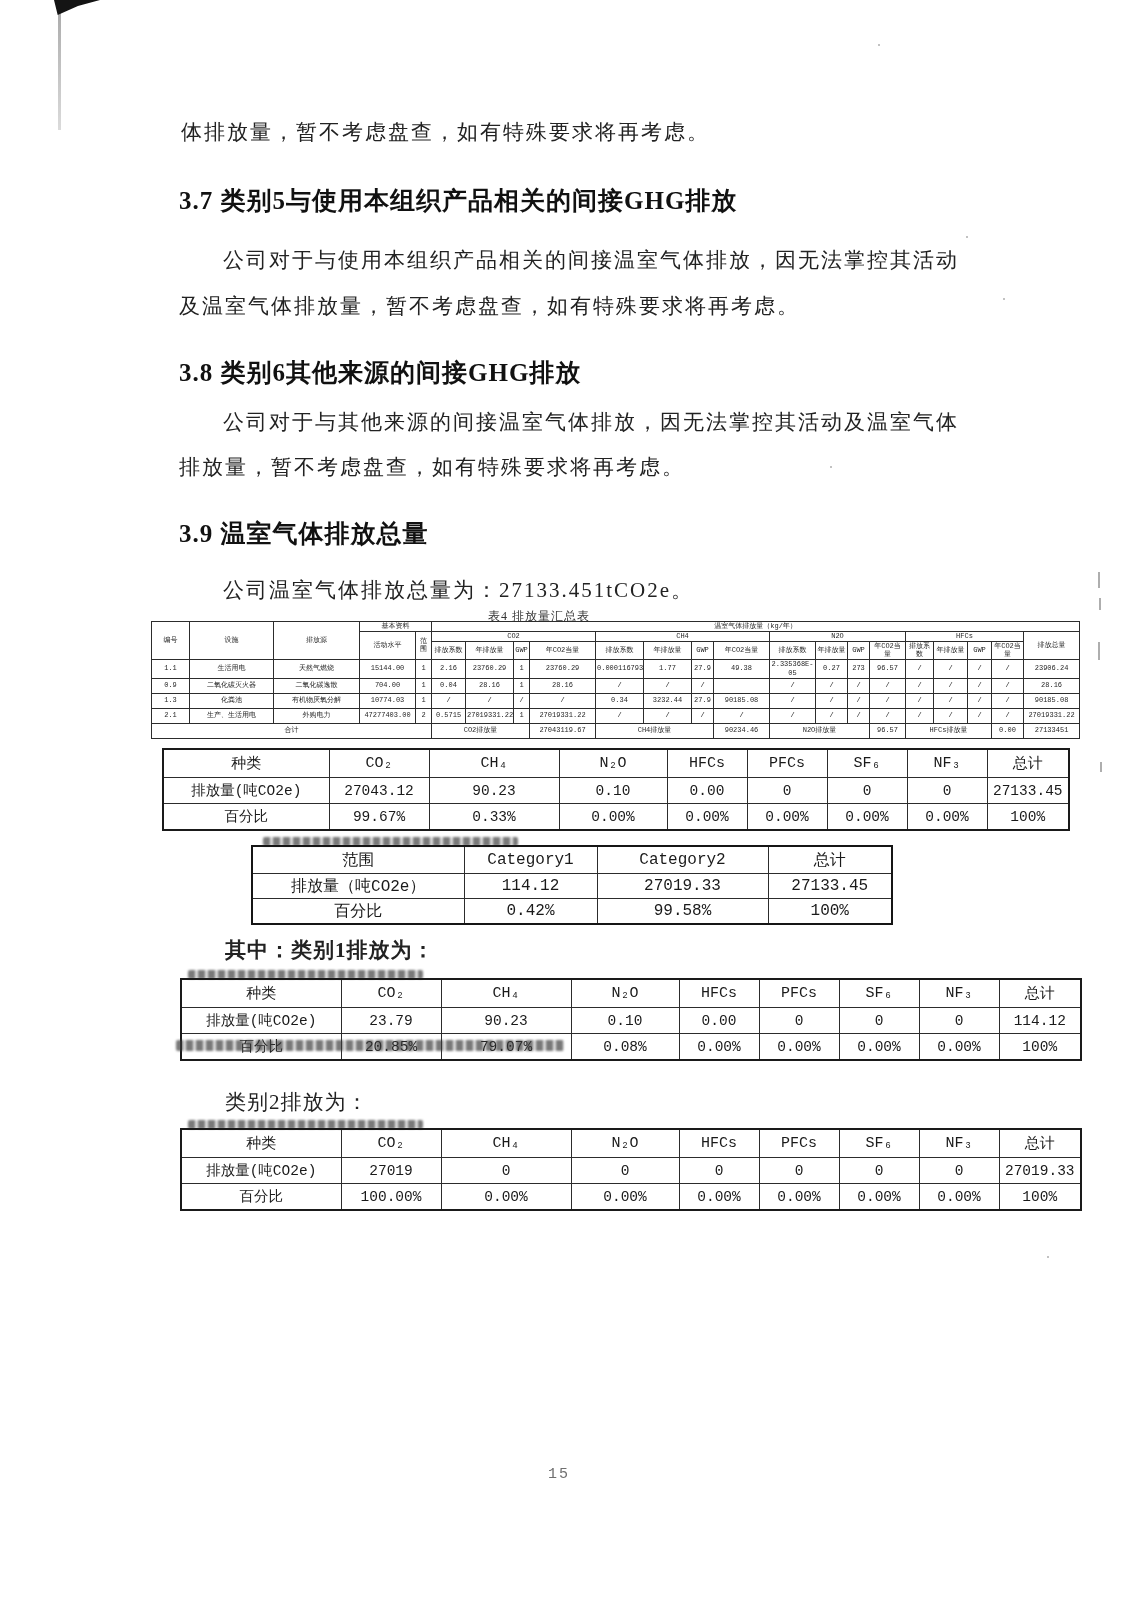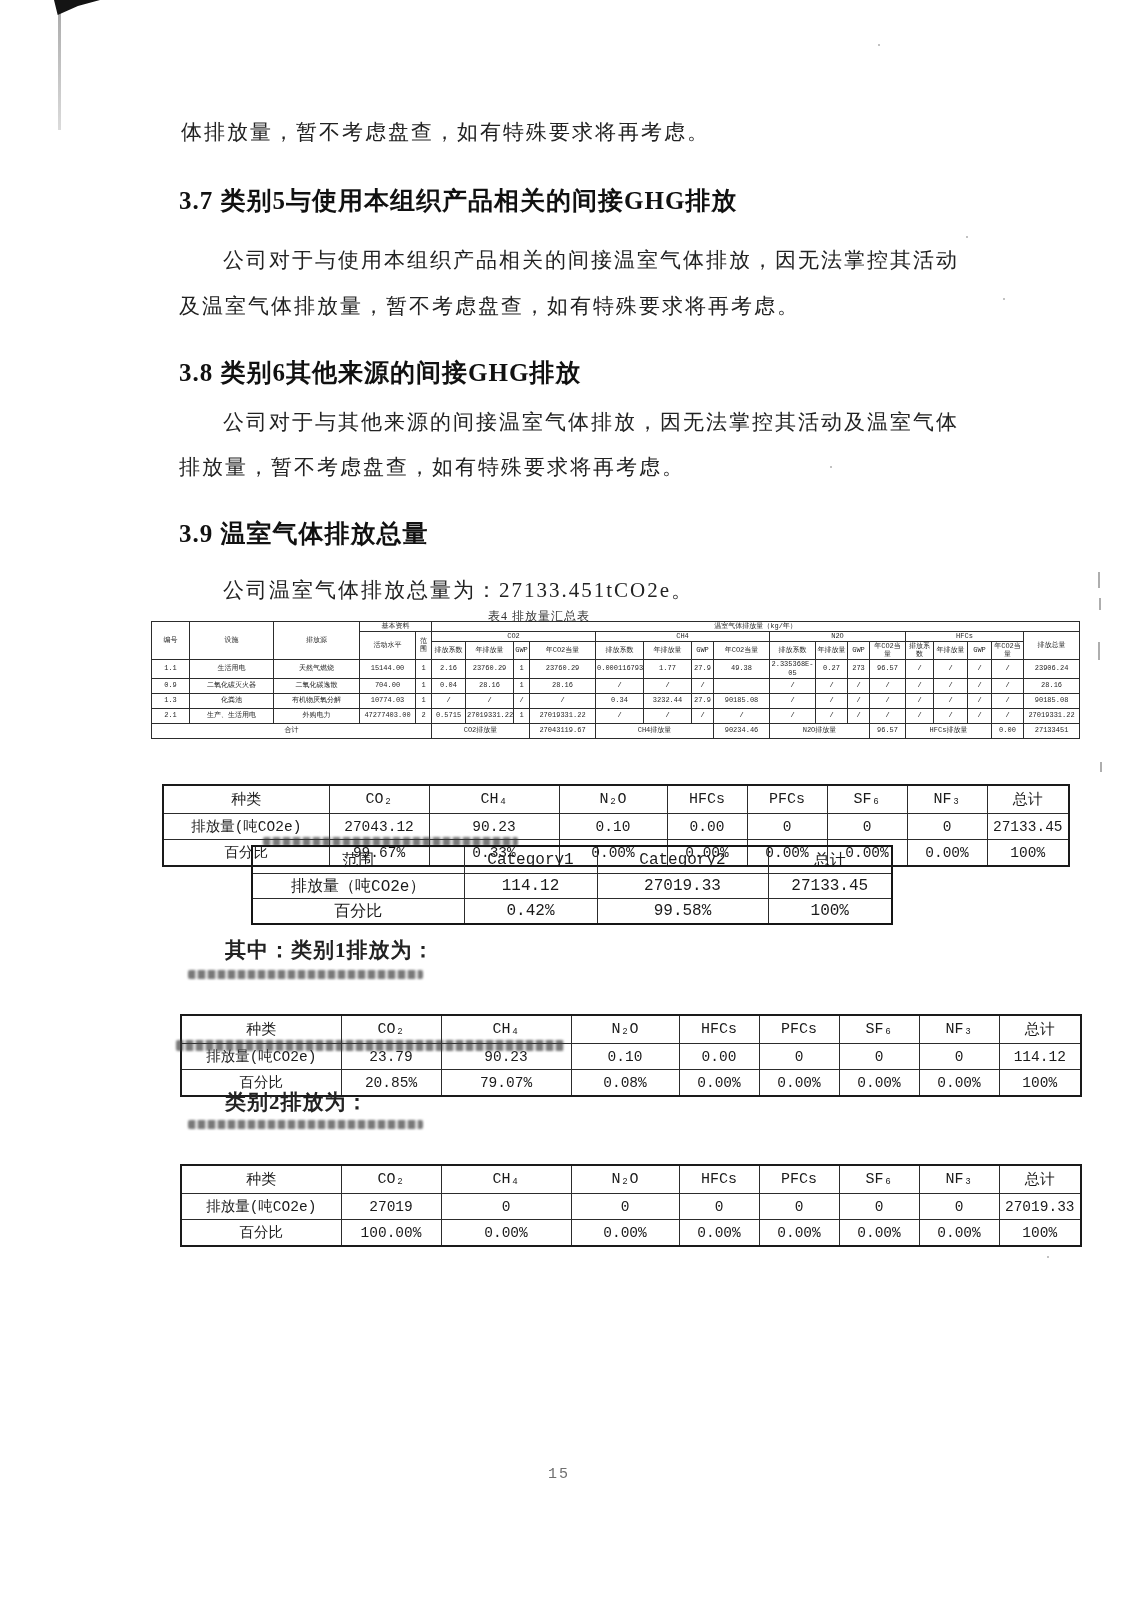--- a/index.html
+++ b/index.html
@@ -19,21 +19,21 @@
   
   .wide{position:absolute;left:151px;top:621px;width:928px;
         font-family:"Liberation Mono","DejaVu Sans Mono",monospace;
         font-size:7px;line-height:1.25;color:#262626;}
   .wide th{font-size:7px;margin-top:41px;}
   .wide tbody td{height:14px;}
   .wide .foot td{height:14px;}
 
   
   .gas-table{position:absolute;font-family:"Liberation Mono","DejaVu Sans Mono",monospace;
-        font-size:14.5px;color:#1a1a1a;border:2px solid #1a1a1a;margin-top:36px;}
+        font-size:14.5px;color:#1a1a1a;border:2px solid #1a1a1a;}
   .gas-table th{font-size:15px;height:27px;}
   .gas-table td{height:25px;}
 
   
   .scope-table{position:absolute;left:251px;top:845px;width:640px;
         font-family:"Liberation Mono","DejaVu Sans Mono",monospace;
         font-size:16px;color:#1a1a1a;border:2px solid #151515;}
   .scope-table th{height:26px;}
   .scope-table td{height:24px;}
 
@@ -385,21 +385,21 @@
           <td>0.00%</td>
           <td>0.00%</td>
           <td>0.00%</td>
           <td>0.00%</td>
           <td>100%</td>
         </tr>
       </tbody>
     </table>
   <div class="smudge" style="left:176px;top:1040px;width:388px;height:11px"></div>
 
-  <div class="body-text" style="left:225px;top:1088px;font-weight:bold;letter-spacing:1px">类别2排放为：</div>
+  <div class="body-text" style="left:225px;top:1088px;font-weight:normal;letter-spacing:1px">类别2排放为：</div>
   <div class="smudge" style="left:188px;top:1120px;width:235px"></div>
   <table class="gas-table" style="left:180px;top:1128px;width:900px">
     <colgroup>
       <col style="width:160px">
         <col style="width:100px">
         <col style="width:130px">
         <col style="width:108px">
       <col style="width:80px">
         <col style="width:80px">
         <col style="width:80px">

